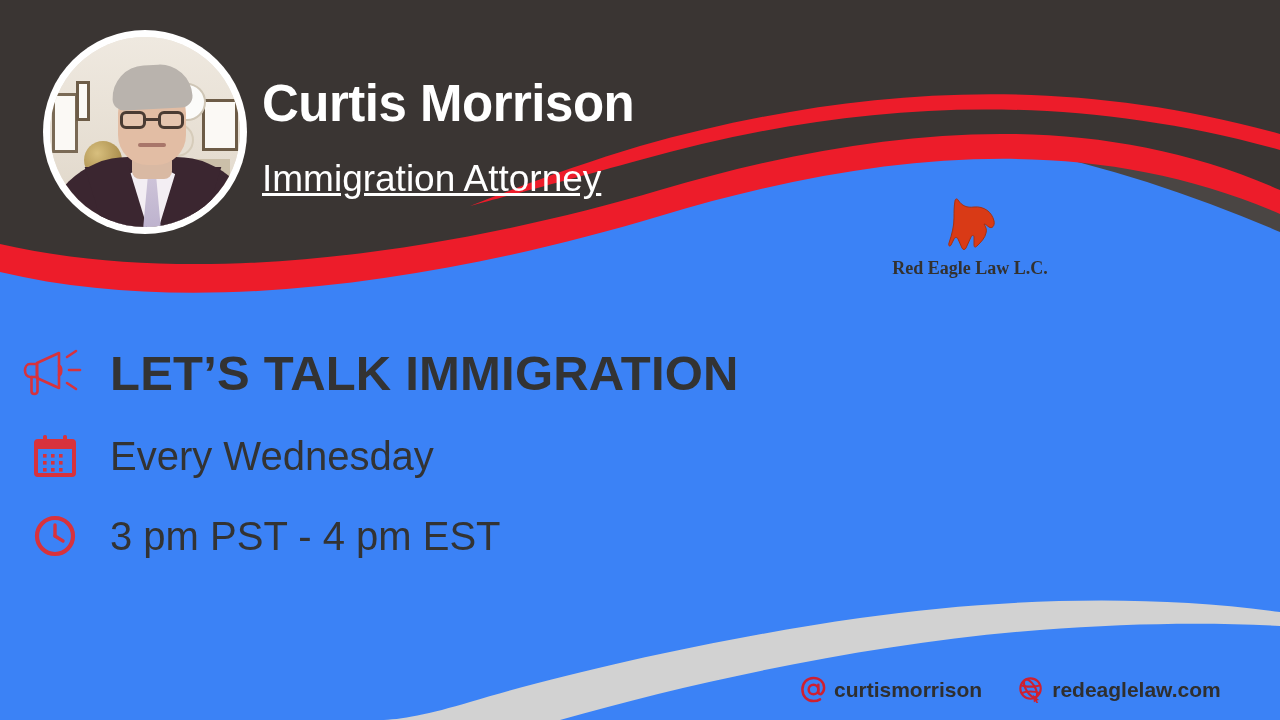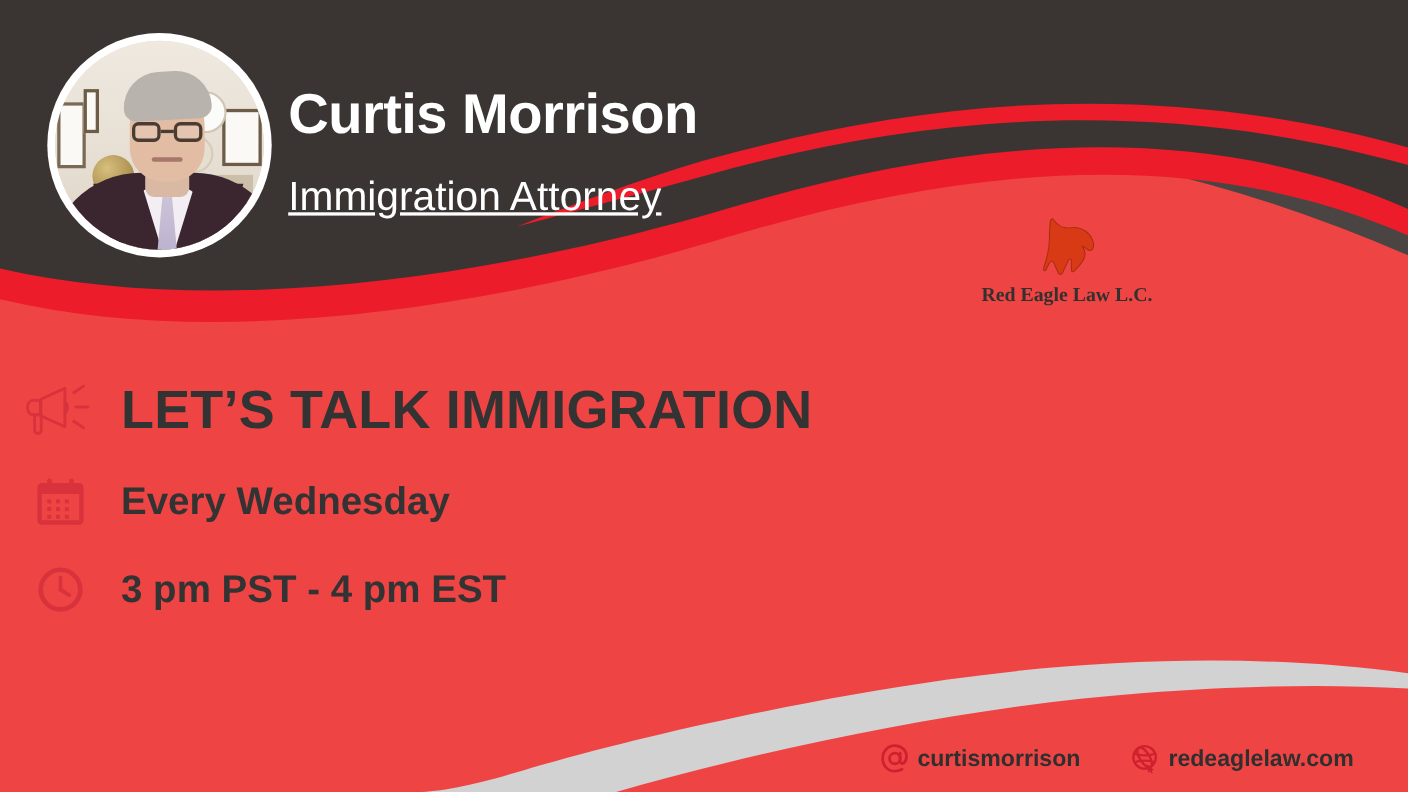--- a/index.html
+++ b/index.html
@@ -8,21 +8,21 @@
     background: #ffffff;
   }
   body {
     font-family: "Liberation Sans", sans-serif;
   }
   #slide {
     position: relative;
     width: 1280px;
     height: 720px;
     overflow: hidden;
-    background: #ef4444;
+    background: #3b82f6;
   }
 
   
   #header-banner {
     position: absolute;
     left: 0;
     top: 0;
     width: 1280px;
     height: 300px;
     overflow: hidden;
@@ -221,41 +221,41 @@
   .row-text {
     color: #333333;
     white-space: nowrap;
   }
   #title-text {
     font-size: 49px;
     font-weight: bold;
     letter-spacing: 0.2px;
   }
   .detail-text {
-    font-size: 35px;
-    font-weight: bold;
+    font-size: 40px;
+    font-weight: normal;
   }
 
   
   #footer-wave {
     position: absolute;
     left: 0;
     bottom: 0;
     width: 1280px;
     height: 160px;
   }
   #footer-wave svg { display:block; width: 1280px; height: 160px; }
 
   #footer-links {
     position: absolute;
     left: 800px;
     top: 676px;
     display: flex;
     align-items: center;
-    gap: 46px;
+    gap: 36px;
   }
   .footer-item {
     display: flex;
     align-items: center;
     gap: 7px;
   }
   .footer-label {
     font-size: 21px;
     font-weight: bold;
     color: #2f2f2f;

